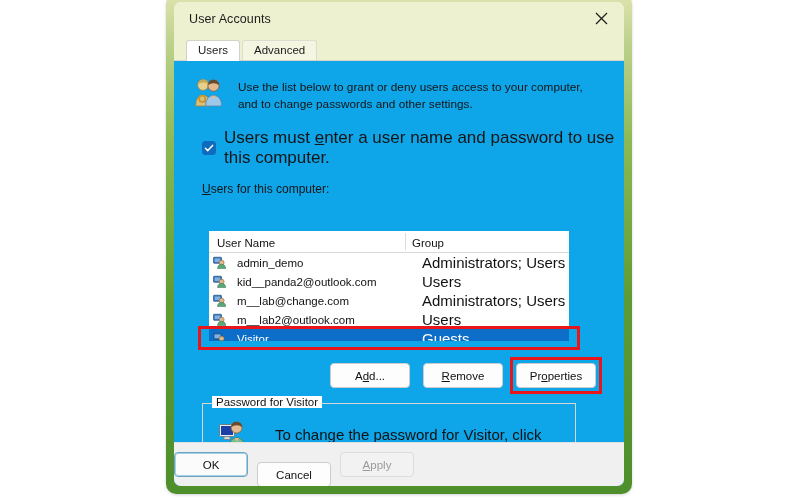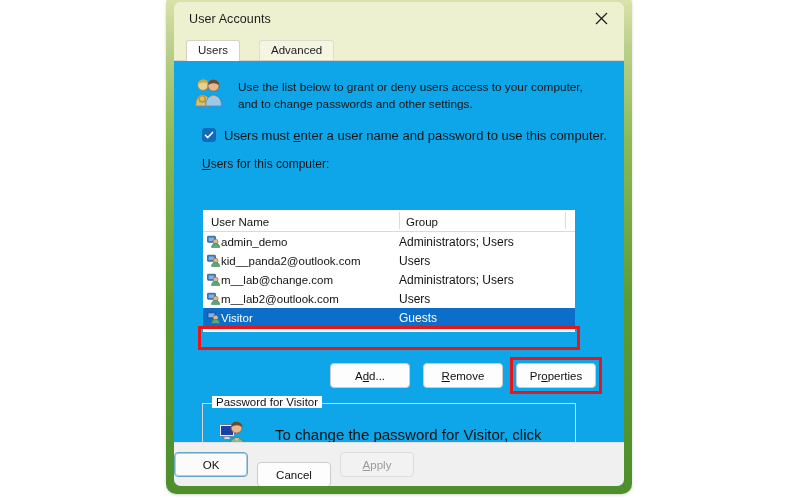--- a/index.html
+++ b/index.html
@@ -101,21 +101,21 @@
     border-color: #d2d2c8;
     border-top-left-radius: 3px;
     border-top-right-radius: 3px;
     z-index: 2;
   }
   .tab.inactive {
     background: #f4f6e2;
     border-color: #dcdcd0;
     border-top-left-radius: 3px;
     border-top-right-radius: 3px;
-    margin-left: 19px;
+    margin-left: 2px;
   }
 
   
   #content {
     flex: 1;
     background: #0ea5e9;
     border-top: 1px solid #d4d4cb;
     position: relative;
     box-sizing: border-box;
     padding: 0;
@@ -148,43 +148,43 @@
     background: #0f6cbd;
     border: 1px solid #0f6cbd;
     display: flex;
     align-items: center;
     justify-content: center;
     box-sizing: border-box;
     cursor: pointer;
     flex: none;
   }
   #checkbox-label {
-    font-size: 13px;
+    font-size: 17px;
     color: #151515;
     margin-left: 8px;
   }
   #checkbox-label u { text-decoration: underline; }
 
   
   #list-label {
     font-size: 12px;
     color: #151515;
     padding: 14px 0 0 28px;
   }
   #list-label u { text-decoration: underline; }
 
   
   #listbox {
     position: absolute;
     left: 28px;
-    top: 148px;
+    top: 163px;
     width: 374px;
     height: 124px;
     background: #ffffff;
-    border: 1px solid #0ea5e9;
+    border: 7px solid #0ea5e9;
     box-sizing: border-box;
     overflow: hidden;
   }
   #list-header {
     display: flex;
     height: 22px;
     border-bottom: 1px solid #dadada;
     box-sizing: border-box;
     align-items: center;
     background: #ffffff;
@@ -210,27 +210,28 @@
     display: flex;
     align-items: center;
     height: 19px;
     padding-left: 4px;
     box-sizing: border-box;
     cursor: pointer;
   }
   .list-row .rname {
     font-size: 11.5px;
     color: #111111;
-    margin-left: 1px;
+    margin-left: 11px;
     white-space: nowrap;
   }
   .list-row .rgroup {
-    font-size: 12px;
+    font-size: 15px;
     color: #111111;
     white-space: nowrap;
+    margin-left: 17px;
   }
   .list-row .cellname {
     width: 192px;
     display: flex;
     align-items: center;
     box-sizing: border-box;
     flex: none;
   }
   .list-row.selected {
     background: #0c6ec8;

